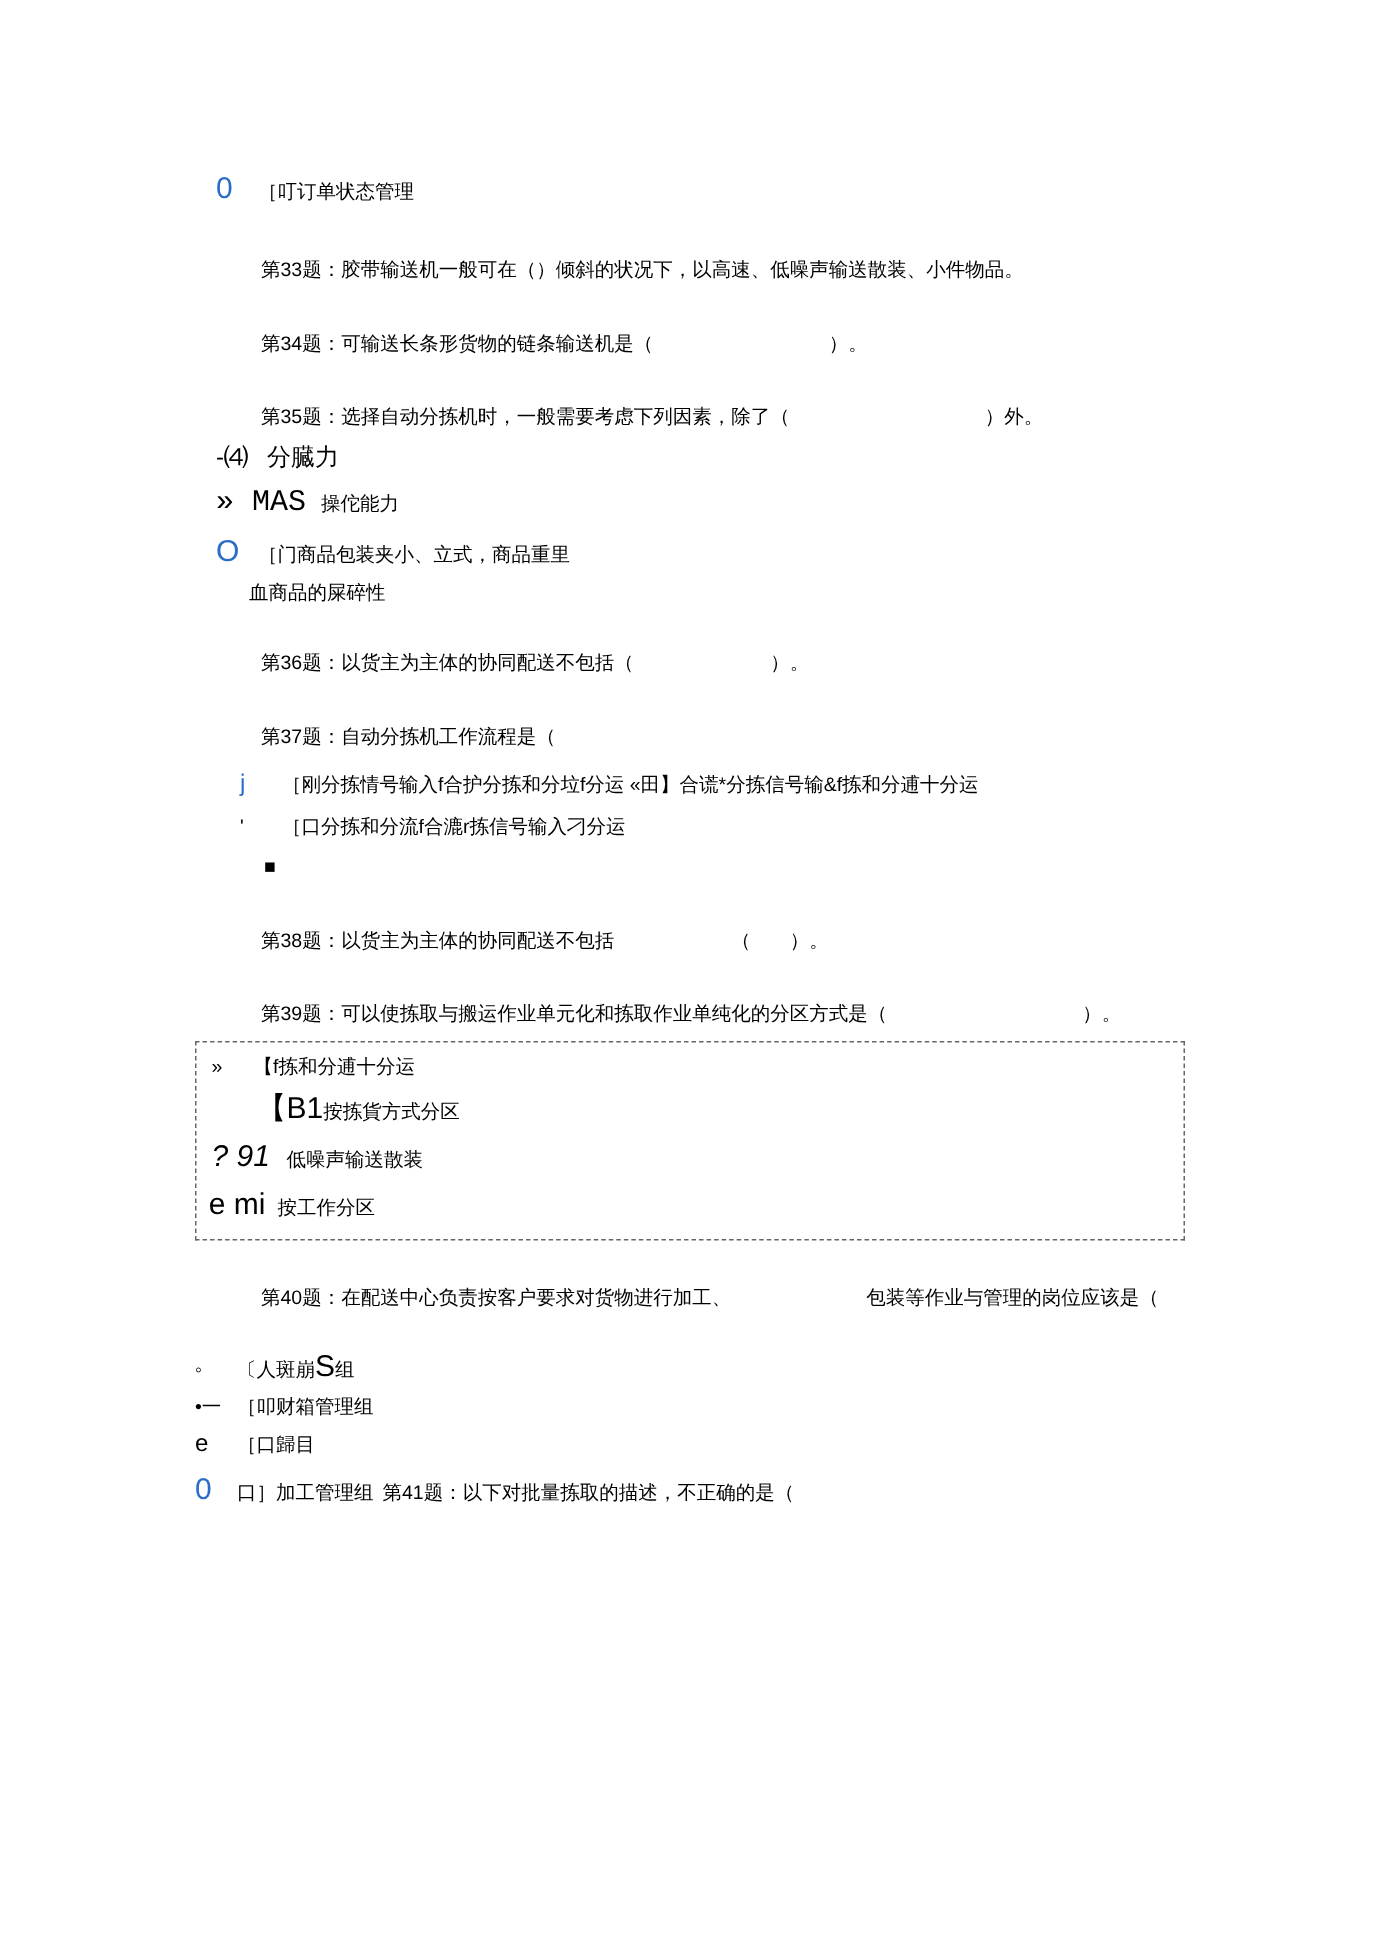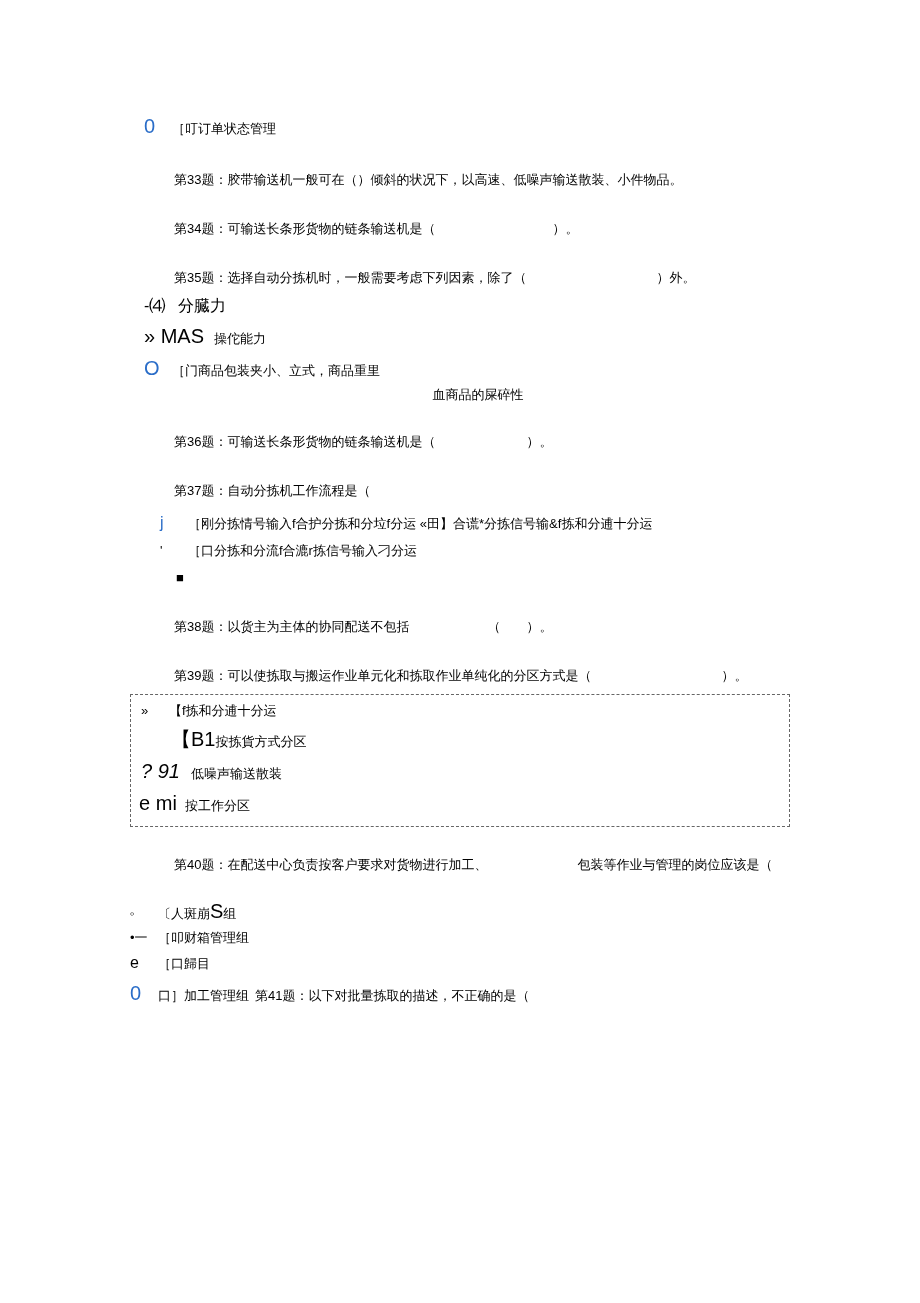--- a/index.html
+++ b/index.html
@@ -17,21 +17,21 @@
     .marker {
       font-family: Arial, sans-serif;
       display: inline-block;
       min-width: 28px;
     }
     .big { font-size: 20px; }
     .med { font-size: 16px; }
     .blue { color: #2a6dc8; }
     .pad1 { padding-left: 14px; }
     .pad2 { padding-left: 30px; }
-    .pad3 { padding-left: 36px; justify-content: center; }
+    .pad3 { padding-left: 36px; }
     .box {
       border: 1px dashed #666;
       padding: 8px 10px 4px 10px;
       margin-top: 8px;
     }
     .snug { line-height: 1.3; }
   </style>
 </head>
 <body>
 
@@ -43,32 +43,32 @@
 <div class="q">第33题：胶带输送机一般可在（）倾斜的状况下，以高速、低噪声输送散装、小件物品。</div>
 
 <div class="q">第34题：可输送长条形货物的链条输送机是（　　　　　　　　　）。</div>
 
 <div class="q">第35题：选择自动分拣机时，一般需要考虑下列因素，除了（　　　　　　　　　　）外。</div>
 <div class="opt pad1 snug">
   <span class="marker med" style="min-width:34px;">-⑷</span>
   <span class="med">分臓力</span>
 </div>
 <div class="opt pad1 snug">
-  <span class="big" style="font-family:Liberation Sans, sans-serif;min-width:70px;">» MAS</span>
+  <span class="big" style="font-family:Liberation Mono, monospace;min-width:70px;">» MAS</span>
   <span>操佗能力</span>
 </div>
 <div class="opt pad1 snug">
   <span class="marker big blue">O</span>
   <span>［门商品包装夹小、立式，商品重里</span>
 </div>
 <div class="opt pad3 snug">
   <span>血商品的屎碎性</span>
 </div>
 
-<div class="q">第36题：可输送长条形货物的链条输送机是（　　　　　　　）。</div>
+<div class="q">第36题：以货主为主体的协同配送不包括（　　　　　　　）。</div>
 
 <div class="q">第37题：自动分拣机工作流程是（</div>
 <div class="opt pad2">
   <span class="marker med blue">j</span>
   <span>［刚分拣情号输入f合护分拣和分垃f分运 «田】合谎*分拣信号输&amp;f拣和分逋十分运</span>
 </div>
 <div class="opt pad2">
   <span class="marker">'</span>
   <span>［口分拣和分流f合漉r拣信号输入刁分运</span>
 </div>

